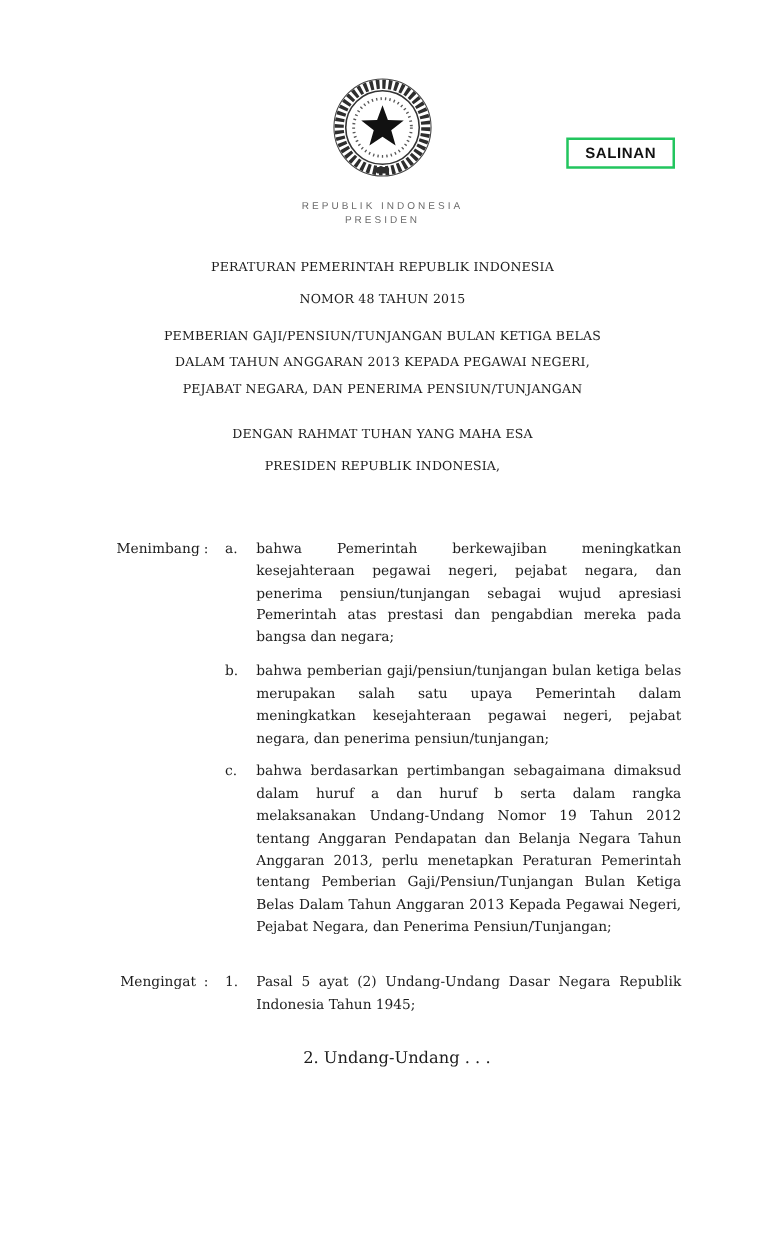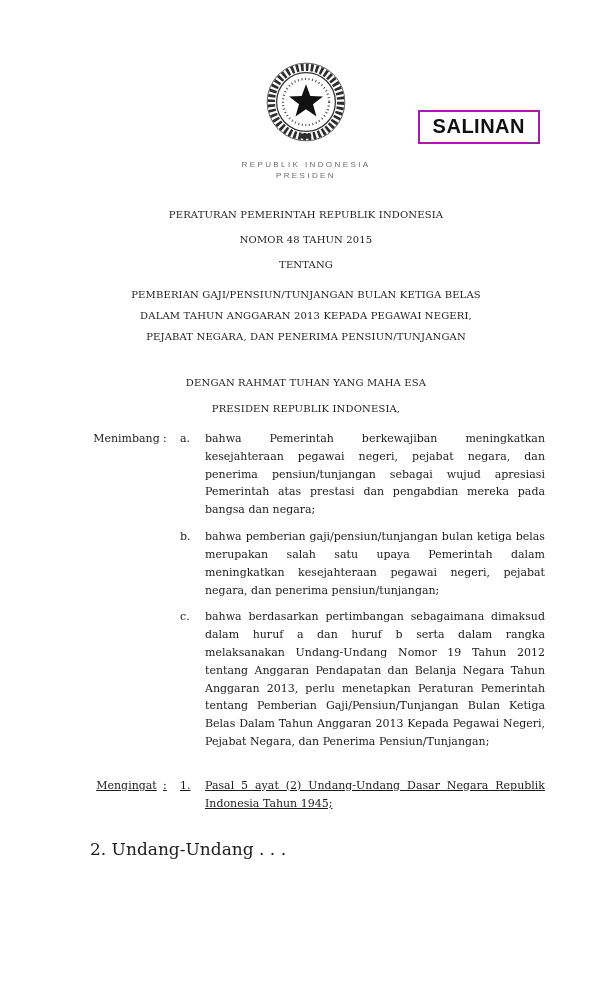--- a/index.html
+++ b/index.html
@@ -13,25 +13,25 @@
     font-family: "DejaVu Serif", serif;
     color: #1c1c1c;
     overflow: hidden;
   }
 
   
   .stamp {
     position: absolute;
     top: 110px;
     right: 72px;
-    border: 2px solid #a21caf;
+    border: 2px solid #22c55e;
     padding: 3px 13px 4px 13px;
     font-family: "Liberation Sans", sans-serif;
     font-weight: bold;
-    font-size: 20px;
+    font-size: 12px;
     letter-spacing: 0.5px;
     color: #111;
     background: #fff;
   }
 
   
   .emblem {
     position: absolute;
     top: 60px;
     left: 50%;
@@ -58,57 +58,57 @@
     position: absolute;
     top: 209px;
     left: 60px;
     right: 60px;
     text-align: center;
     font-size: 10px;
     letter-spacing: 0.15px;
   }
   .titleblock .t-line { margin-bottom: 14px; }
   .titleblock .t-subject { line-height: 21px; margin-bottom: 0; }
-  .titleblock .t-invocation { margin-top: 30px; }
+  .titleblock .t-invocation { margin-top: 20px; }
   .titleblock .t-authority { margin-top: 15px; }
 
   
   .docbody {
     position: absolute;
     top: 430px;
     left: 90px;
     width: 455px;
     font-size: 11px;
     line-height: 1.62;
   }
   .clause {
     display: grid;
     grid-template-columns: 73px 17px 1fr;
     align-items: start;
   }
-  .clause + .clause { margin-top: 26px; text-decoration: underline; }
+  .clause + .clause { margin-top: 26px; }
   .clause .c-label { text-align: center; }
   .clause .c-sep { text-align: left; }
   .items { display: block; }
   .item {
     display: grid;
     grid-template-columns: 25px 1fr;
     align-items: start;
   }
   .item + .item { margin-top: 9px; }
   .item .i-text {
     text-align: justify;
     text-justify: inter-word;
     overflow-wrap: break-word;
   }
 
   .catchword {
     margin-top: 24px;
-    text-align: left;
-    font-size: 17px;
+    text-align: center;
+    font-size: 13px;
   }
 </style>
 </head>
 <body>
 
 <div class="page">
 
   <div class="stamp">SALINAN</div>
 
   <div class="emblem">
@@ -127,21 +127,20 @@
   </div>
 
   <div class="letterhead">
     <div>REPUBLIK INDONESIA</div>
     <div>PRESIDEN</div>
   </div>
 
   <div class="titleblock">
     <div class="t-line">PERATURAN PEMERINTAH REPUBLIK INDONESIA</div>
     <div class="t-line">NOMOR 48 TAHUN 2015</div>
-    <div class="t-line">TENTANG</div>
     <div class="t-subject">PEMBERIAN GAJI/PENSIUN/TUNJANGAN BULAN KETIGA BELAS</div>
     <div class="t-subject">DALAM TAHUN ANGGARAN 2013 KEPADA PEGAWAI NEGERI,</div>
     <div class="t-subject">PEJABAT NEGARA, DAN PENERIMA PENSIUN/TUNJANGAN</div>
     <div class="t-invocation">DENGAN RAHMAT TUHAN YANG MAHA ESA</div>
     <div class="t-authority">PRESIDEN REPUBLIK INDONESIA,</div>
   </div>
 
   <div class="docbody">
 
     <div class="clause">

